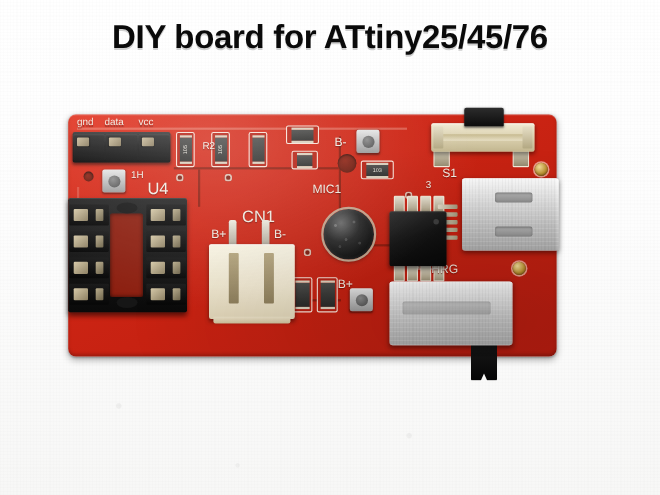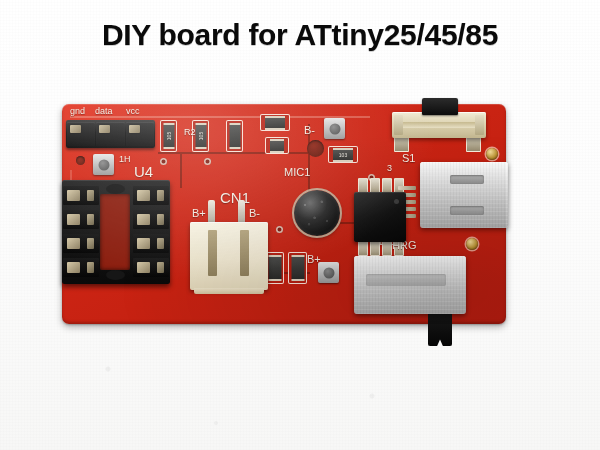--- a/index.html
+++ b/index.html
@@ -430,21 +430,21 @@
     background: radial-gradient(circle at 36% 32%, #f3dd9a, #b98f2e 60%, #7e5f16 100%);
     box-shadow: 0 0 0 1.5px rgba(255,240,220,.6), inset 0 -1px 2px rgba(0,0,0,.35);
     z-index: 18;
   }
 </style>
 </head>
 <body>
 
 <div id="photo-backdrop"></div>
 
-<div id="title">DIY board for ATtiny25/45/85</div>
+<div id="title">DIY board for ATtiny25/45/76</div>
 
 <div id="pcb">
 
   <div class="trace" style="left:8px;top:12px;width:300px;height:2px;opacity:.5"></div>
   <div class="trace-red" style="left:96px;top:48px;width:150px;height:2px;"></div>
   <div class="trace-red" style="left:118px;top:50px;width:2px;height:34px;"></div>
   <div class="trace-red" style="left:246px;top:20px;width:2px;height:100px;"></div>
   <div class="trace-red" style="left:246px;top:118px;width:70px;height:2px;"></div>
   <div class="trace-red" style="left:178px;top:130px;width:2px;height:40px;"></div>
   <div class="trace-red" style="left:178px;top:168px;width:70px;height:2px;"></div>

